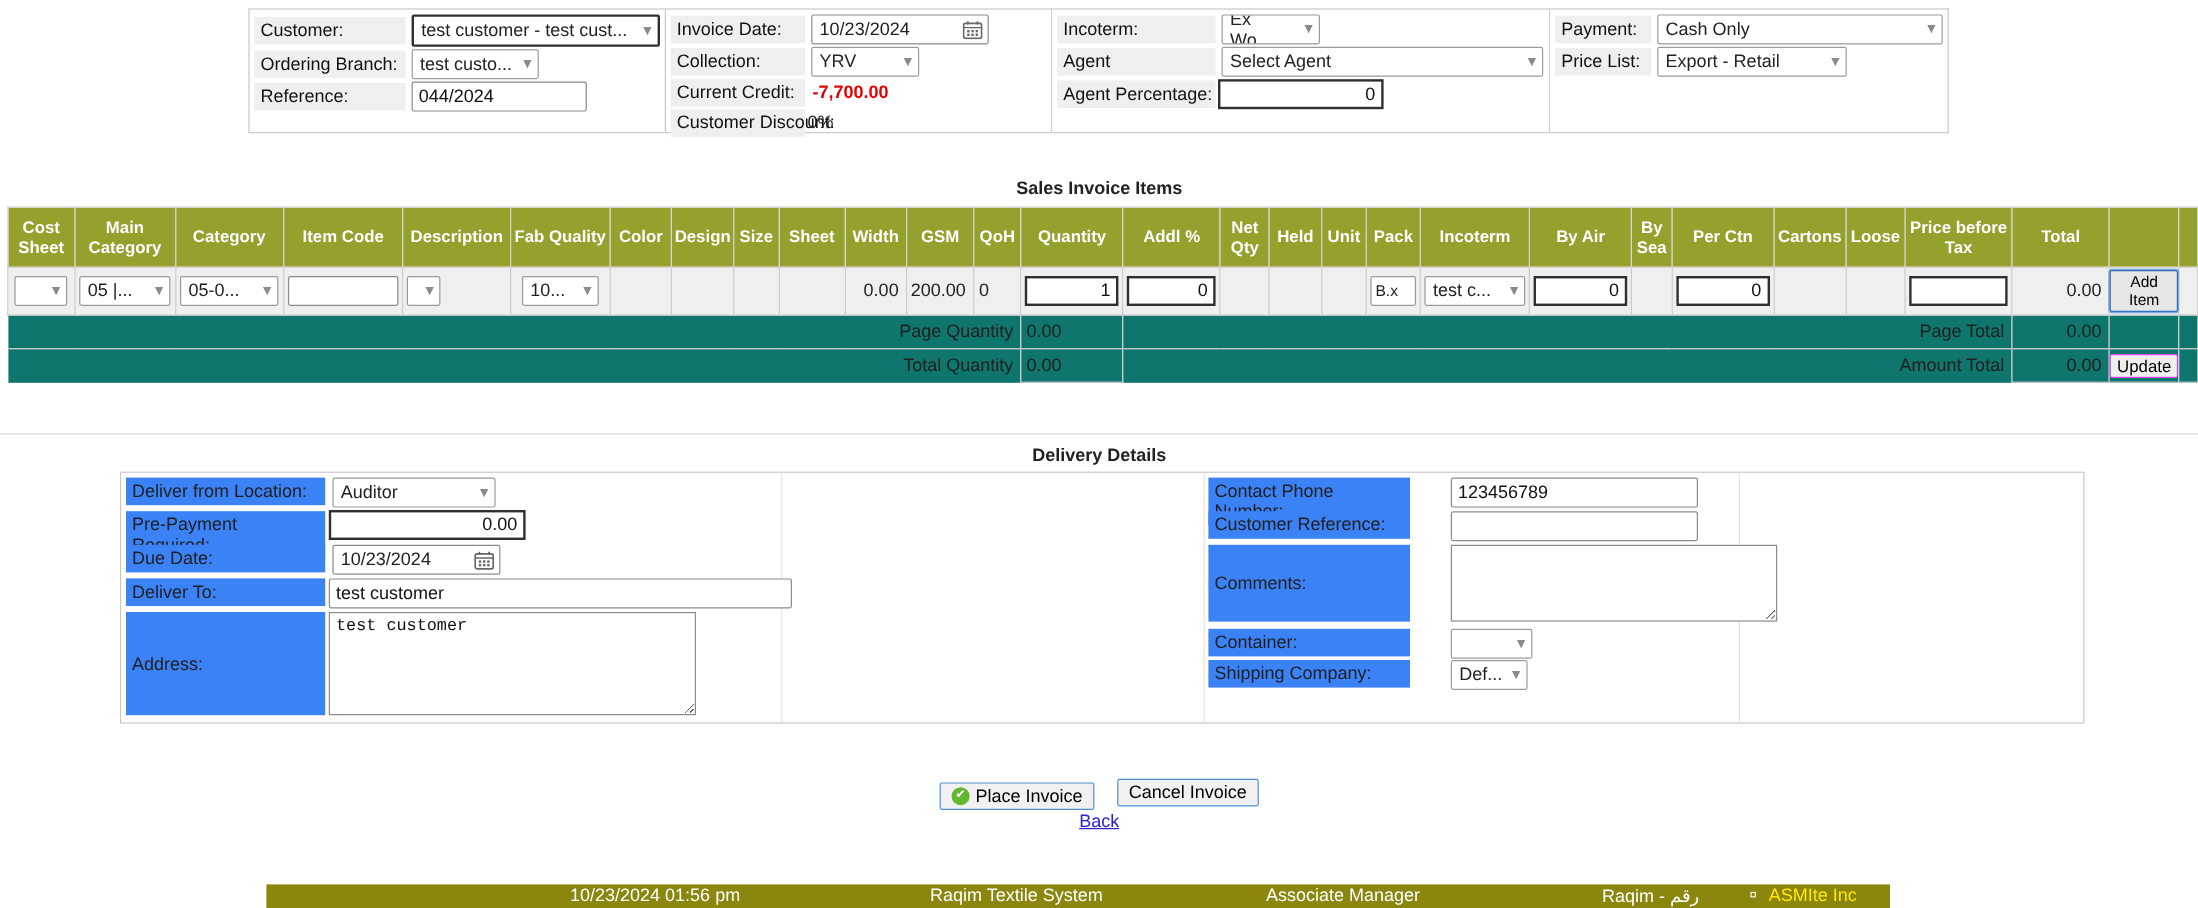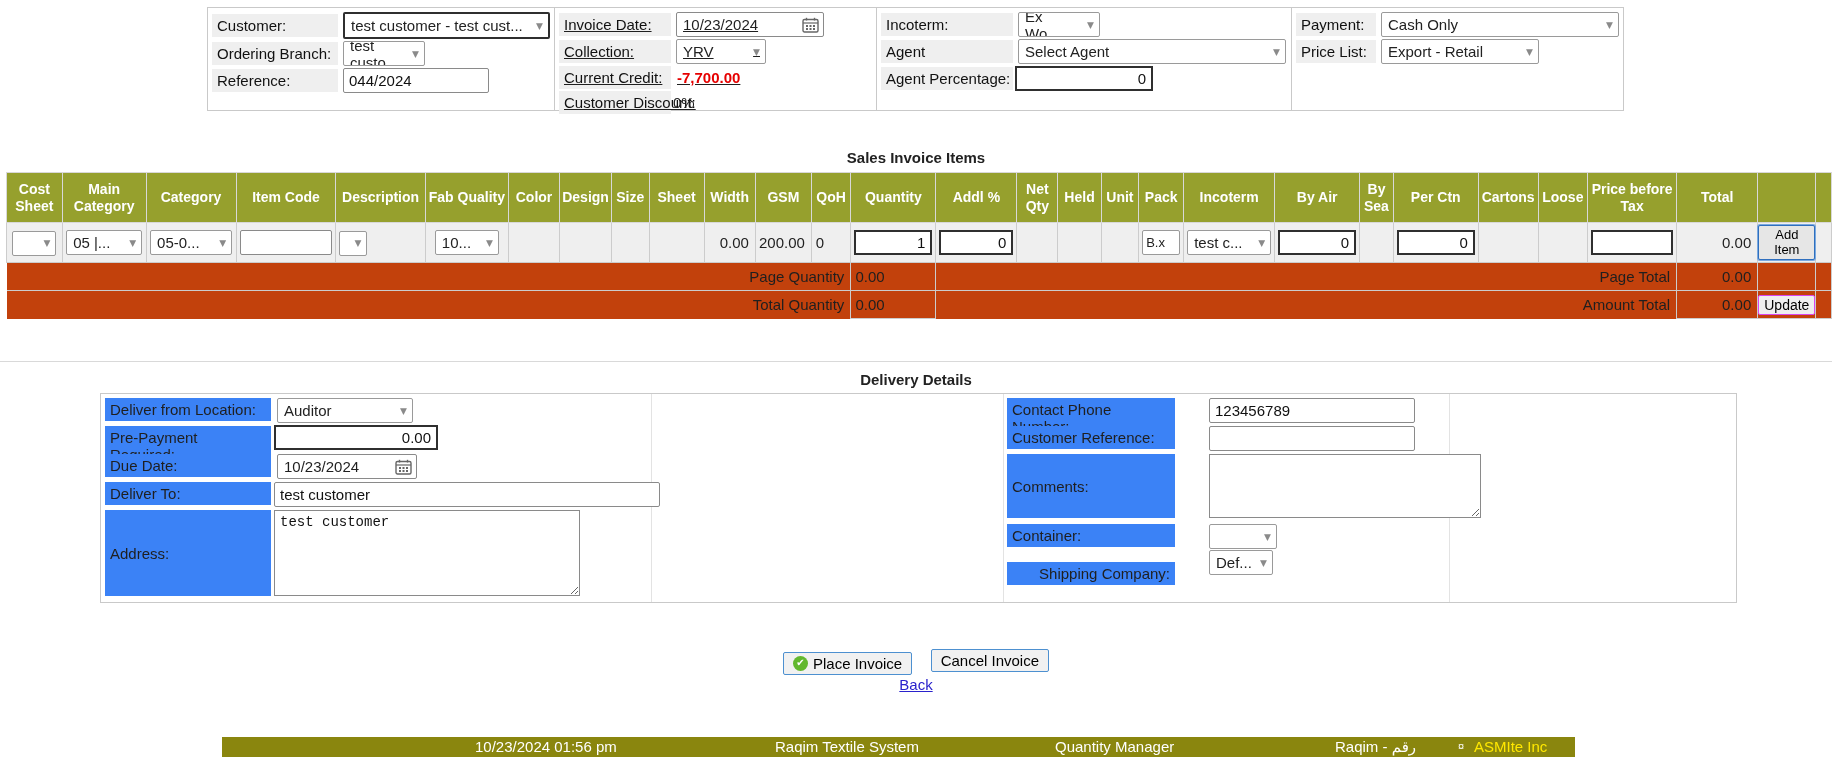--- a/index.html
+++ b/index.html
@@ -30,33 +30,33 @@
            font-family:"DejaVu Sans", sans-serif; }
 
   
   .topform { position:absolute; left:207px; top:7px; display:flex; align-items:stretch; }
   .tbox { border:1px solid #c9c9c9; background:#fff; height:104px; padding:2px; }
   .tbox + .tbox { border-left:none; }
   .frow { display:flex; align-items:center; margin:2px; }
   .frow .chip { flex:0 0 auto; }
   .frow .fld { margin-left:5px; }
   .b1 { width:348px; } .b1 .chip { width:126px; }
-  .b2 { width:322px;text-decoration:underline; } .b2 .chip { width:112px; }
+  .b2 { width:322px; } .b2 .chip { width:112px; }
   .b3 { width:415px; } .b3 .chip { width:132px; }
   .b4 { width:332px; } .b4 .chip { width:80px; }
   .credit { color:#e60000; font-weight:bold; font-size:15px; margin-left:6px; }
   .plain { font-size:15px; margin-left:6px; }
 
   
   .section-title { position:absolute; width:1832px; text-align:center; font-weight:bold; font-size:15px; color:#222; }
   .itable { position:absolute; left:6px; top:172px; border-collapse:collapse; table-layout:fixed; font-size:15px; }
   .itable th { background:#96a02d; color:#fff; font-weight:bold; font-size:14px; line-height:1.15;
                border:1px solid #d8d8d8; padding:2px 1px; height:50px; text-align:center; }
   .itable td { border:1px solid #ccc; padding:1px 3px; height:40px; background:#efefef; text-align:center; }
-  .itable .sr td { background:#c2410c; height:28px; border:none; border-top:1px solid #ccc; font-size:15px; }
+  .itable .sr td { background:#0f766e; height:28px; border:none; border-top:1px solid #ccc; font-size:15px; }
   .itable .sr td.vcell { border:1px solid #ccc; }
   .itable .lbl { text-align:right; padding-right:6px; }
   .itable .ralign { text-align:right; padding-right:6px; }
   .itable .lalign { text-align:left; padding-left:4px; }
   .mini { height:25px; }
   .additem { background:#e6e6e6; border:1px solid #2f6fbe; box-shadow:0 0 0 1px #7aa9e0;
              border-radius:2px; font-size:13px; line-height:1.1; padding:2px 2px; cursor:pointer; font-family:inherit; }
   .updbtn { background:#efefef; border:1px solid #d946ef; border-radius:2px; font-size:14px;
             padding:1px 5px; cursor:pointer; font-family:inherit; }
 
@@ -90,21 +90,21 @@
     <div class="tbox b1">
       <div class="frow">
         <span class="chip">Customer:</span>
         <span class="fsel dark fld" style="width:218px;">
           <span>test customer - test cust...</span>
           <span class="arr">▼</span>
         </span>
       </div>
       <div class="frow">
         <span class="chip">Ordering Branch:</span>
-        <span class="fsel fld" style="width:82px;justify-content:center;">
+        <span class="fsel fld" style="width:106px;">
           <span>test custo...</span>
           <span class="arr">▼</span>
         </span>
       </div>
       <div class="frow">
         <span class="chip">Reference:</span>
         <input class="tin fld" style="width: 146px;" value="044/2024">
       </div>
     </div>
 
@@ -372,21 +372,21 @@
 
     <div class="dchip r" style="left:906px;top:60px;height:64px;display:flex;align-items:center;">Comments:</div>
     <textarea class="ta sans abs" style="left: 1108px; top: 60px; width: 272px; height: 64px; resize: both;"></textarea>
 
     <div class="dchip r" style="left:906px;top:130px;">Container:</div>
     <span class="fsel abs" style="left:1108px;top:130px;width:68px;">
       <span></span>
       <span class="arr">▼</span>
     </span>
 
-    <div class="dchip r" style="left:906px;top:168px;text-align:right;">Shipping Company:</div>
+    <div class="dchip r" style="left:906px;top:156px;">Shipping Company:</div>
     <span class="fsel abs" style="left:1108px;top:156px;width:64px;">
       <span>Def...</span>
       <span class="arr">▼</span>
     </span>
   </div>
 
   <div class="actions">
     <button class="btn">
       <span class="check">✔</span>
       <span>Place Invoice</span>
@@ -395,20 +395,20 @@
       <span>Cancel Invoice</span>
     </button>
   </div>
   <div class="backrow">
     <span class="backlink">Back</span>
   </div>
 
   <div class="footer">
     <span style="left:253px;">10/23/2024 01:56 pm</span>
     <span style="left:553px;">Raqim Textile System</span>
-    <span style="left:833px;">Quantity Manager</span>
+    <span style="left:833px;">Associate Manager</span>
     <span style="left:1113px;">Raqim - رقم</span>
     <span style="left:1236px;font-size:11px;top:3px;">¤</span>
     <span class="yellow" style="left:1252px;">ASMIte Inc</span>
     <span style="left:1390px;">textile.march7.group</span>
   </div>
 
 </div>
 
 </body></html>

